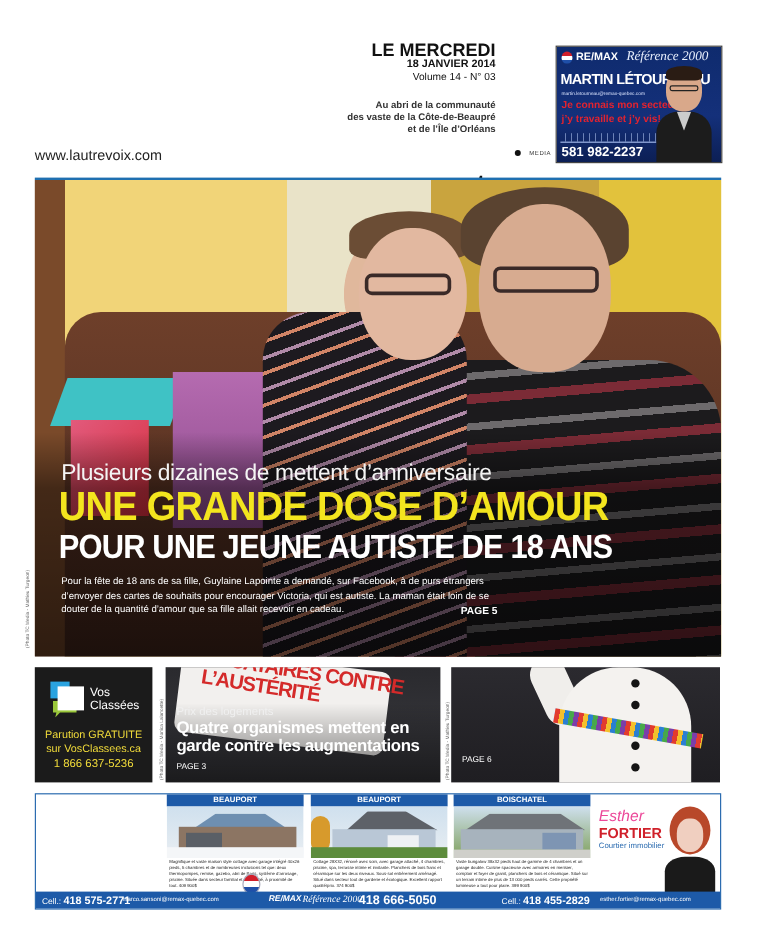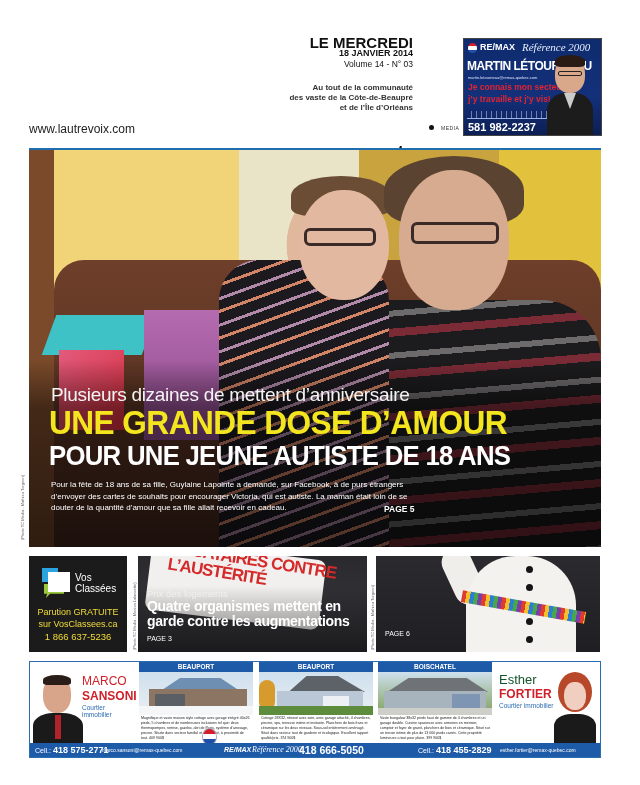--- a/index.html
+++ b/index.html
@@ -113,21 +113,21 @@
   .listing .pic { height: 43px; position: relative; overflow: hidden; }
   .listing .desc { font-size: 3.6px; line-height: 5px; color: #222; padding: 1px 2px; height: 29px; overflow: hidden; }
   .house-sky { position: absolute; inset: 0; background: linear-gradient(180deg,#cfe0ee,#e9eef2); }
   .house-snow { position: absolute; left: 0; bottom: 0; width: 100%; height: 9px; background: #f4f6f8; }
   .house-grass { position: absolute; left: 0; bottom: 0; width: 100%; height: 9px; background: #5d8c3c; }
   .house-wall { position: absolute; }
   .house-roof { position: absolute; }
   .house-door { position: absolute; background: #5a5f66; }
 
   .agent-right { position: absolute; right: 0; top: 0; width: 111px; height: 82px; }
-  .agent-right .fn { position: absolute; left: 10px; top: 10px; font-size: 13px; color: #14532d; }
+  .agent-right .fn { position: absolute; left: 10px; top: 10px; font-size: 13px; color: #ec4899; font-style: italic; }
   .agent-right .ln { position: absolute; left: 10px; top: 25px; font-size: 12px; font-weight: bold; color: #d0202a; }
   .agent-right .title { position: absolute; left: 10px; top: 40px; font-size: 6.5px; color: #2c6cb0; }
   .agent-right .photo { position: absolute; right: 4px; top: 10px; width: 42px; height: 72px; }
   .agent-right .photo .hair { position: absolute; left: 4px; top: 0; width: 34px; height: 40px; border-radius: 50%; background: #b8482a; }
   .agent-right .photo .face { position: absolute; left: 10px; top: 10px; width: 22px; height: 28px; border-radius: 45%; background: #f0cfc0; }
   .agent-right .photo .jacket { position: absolute; left: 0; top: 42px; width: 42px; height: 30px; border-radius: 40% 40% 0 0; background: #1a1a1a; }
 
   .ad-footer { position: absolute; left: 0; bottom: 0; width: 570px; height: 14px; background: #1d5aa8; color: #fff; }
   .ad-footer .cell-l { position: absolute; left: 5px; top: 2px; font-size: 7px; }
   .ad-footer .cell-l b, .ad-footer .cell-r b { font-size: 9px; }
@@ -144,21 +144,21 @@
 
 <header class="masthead">
   <a class="website">www.lautrevoix.com</a>
 
   <div class="dateblock">
     <div class="day">LE MERCREDI</div>
     <div class="date">18 JANVIER 2014</div>
     <div class="vol">Volume 14  -  N° 03</div>
   </div>
   <div class="tagline">
-    <div>Au tout de la communauté</div>
+    <div>Au abri de la communauté</div>
     <div>des vaste de la Côte-de-Beaupré</div>
     <div>et de l’Île d’Orléans</div>
   </div>
   <div class="tc-logo">tc</div>
   <div class="tc-dot"></div>
   <div class="tc-media">MEDIA</div>
 
   <div class="remax-ad">
     <div class="balloon"></div>
     <div class="brand-txt">RE/MAX</div>
@@ -231,31 +231,20 @@
   <div class="body"></div>
   <div class="sash"></div>
   <div class="btn" style="top:10px"></div>
   <div class="btn" style="top:28px"></div>
   <div class="btn" style="top:62px"></div>
   <div class="btn" style="top:80px"></div>
   <div class="pg">PAGE 6</div>
 </div>
 
 <div class="bottom-ad">
-  <div class="agent-left">
-    <div class="photo">
-      <div class="suit"></div>
-        <div class="tie"></div>
-        <div class="head"></div>
-        <div class="hair"></div>
-    </div>
-    <div class="fn">MARCO</div>
-    <div class="ln">SANSONI</div>
-    <div class="title">Courtier immobilier</div>
-  </div>
 
   <div class="listing" style="left:109px;">
     <div class="hdr">BEAUPORT</div>
     <div class="pic">
       <div class="house-sky"></div>
       <div class="house-roof" style="left:14px;top:6px;width:90px;height:12px;background:#6e8fb1;clip-path:polygon(10% 100%,30% 0,75% 0,95% 100%);"></div>
       <div class="house-wall" style="left:10px;top:17px;width:98px;height:22px;background:#8c7563;"></div>
       <div class="house-door" style="left:16px;top:22px;width:30px;height:17px;"></div>
       <div class="house-snow"></div>
     </div>

